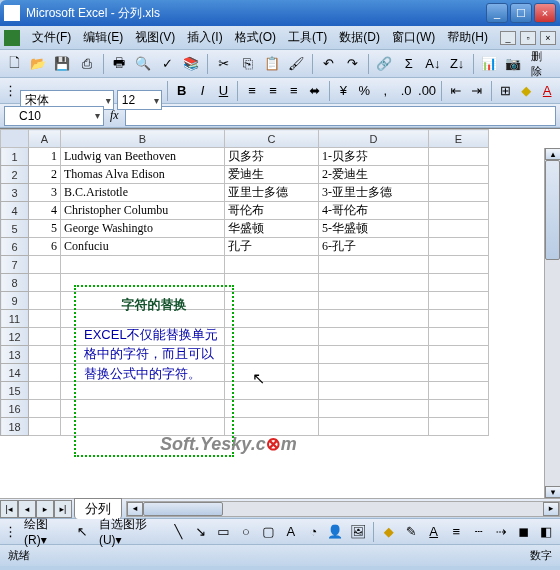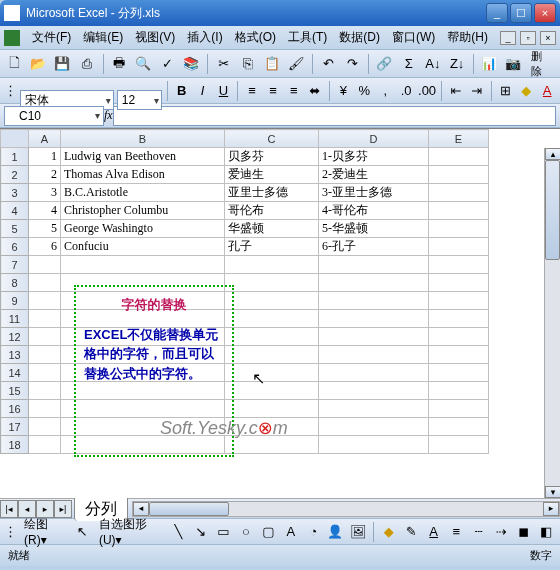--- a/index.html
+++ b/index.html
@@ -13,44 +13,44 @@
 .mini-icon { width: 16px; height: 16px; background: #2e7d32; margin-right: 6px; }
 .menu-item { padding: 2px 6px; cursor: default; text-align: right; }
 .menu-right { margin-left: auto; display: flex; gap: 4px; }
 .mr-btn { width: 16px; height: 14px; border: 1px solid #888; background: #e0e8f0; font-size: 9px; text-align: center; line-height: 12px; }
 .toolbar { height: 28px; background: linear-gradient(#e8eef8, #c8d8ec); display: flex; align-items: center; padding: 0 4px; gap: 3px; border-bottom: 1px solid #a0b8d0; }
 .tb-btn { width: 22px; height: 22px; display: flex; align-items: center; justify-content: center; font-size: 13px; border-radius: 2px; }
 .sep { width: 1px; height: 20px; background: #90a8c0; margin: 0 2px; }
 .font-row { height: 26px; background: linear-gradient(#e8eef8, #c8d8ec); display: flex; align-items: center; padding: 0 4px; gap: 3px; border-bottom: 1px solid #a0b8d0; font-size: 12px; }
 .font-sel { height: 20px; background: white; border: 1px solid #7a9ac0; padding: 0 18px 0 4px; display: flex; align-items: center; position: relative; margin-top: 19px; }
 .font-sel::after { content: "▾"; position: absolute; right: 2px; color: #444; font-size: 10px; }
-.cell-row { height: 24px; background: linear-gradient(#e8eef8, #c8d8ec); display: flex; align-items: center; padding: 0 4px; gap: 0; border-bottom: 1px solid #a0b8d0; font-size: 12px; text-align: right; }
+.cell-row { height: 24px; background: linear-gradient(#e8eef8, #c8d8ec); display: flex; align-items: center; padding: 0 4px; gap: 6px; border-bottom: 1px solid #a0b8d0; font-size: 12px; text-align: right; }
 .name-box { width: 100px; height: 20px; background: white; border: 1px solid #7a9ac0; padding-left: 14px; position: relative; display: flex; align-items: center; }
 .name-box::after { content: "▾"; position: absolute; right: 3px; color: #444; font-size: 10px; }
 .fx { font-style: italic; font-family: serif; }
 .formula-bar { flex: 1; height: 20px; background: white; border: 1px solid #7a9ac0; }
 .grid-wrap { background: white; height: 370px; overflow: hidden; position: relative; border-top: 1px solid #808080; }
 table { border-collapse: collapse; font-size: 12px; }
 th, td { border: 1px solid #c0c0c0; height: 18px; font-weight: normal; }
 th { background: linear-gradient(#f0f4fa, #d8e2f0); text-align: center; font-size: 11px; color: #333; }
 .corner { width: 28px; background: #d8e2f0; }
 .col-A { width: 32px; } .col-B { width: 164px; } .col-C { width: 94px; } .col-D { width: 110px; } .col-E { width: 60px; }
 td { padding: 0 3px; background: white; font-family: "SimSun", serif; }
 .rh { background: linear-gradient(90deg,#f0f4fa,#d8e2f0); text-align: center; border: 1px solid #b0b0b0; }
 .num { text-align: right; }
 .note-box { position: absolute; left: 74px; top: 156px; width: 160px; height: 172px; border: 2px dotted #0a0; padding: 8px; font-size: 13px; line-height: 1.5; background: transparent; pointer-events: none; }
-.note-title { color: #be185d; font-weight: bold; text-align: center; margin-bottom: 10px; }
-.note-body { color: #00a; font-weight: bold; }
-.watermark { position: absolute; left: 160px; top: 288px; font-size: 18px; font-style: italic; color: #888; font-family: serif; font-weight: normal; text-shadow: 1px 1px 0 white; }
+.note-title { color: #14532d; font-weight: bold; text-align: center; margin-bottom: 10px; }
+.note-body { color: #00a; font-weight: normal; }
+.watermark { position: absolute; left: 160px; top: 304px; font-size: 18px; font-style: italic; color: #888; font-family: serif; font-weight: bold; text-shadow: 1px 1px 0 white; }
 .watermark .red { color: #d22; font-style: normal; }
 .cursor { position: absolute; left: 252px; top: 240px; font-size: 16px; color: black; pointer-events: none; }
 .hscroll-area { height: 20px; background: linear-gradient(#e8eef8,#c8d8ec); display: flex; align-items: center; border-top: 1px solid #aaa; }
 .sheet-nav { display: flex; }
 .nav-btn { width: 18px; height: 18px; border: 1px solid #888; background: #e0e8f0; font-size: 9px; display: flex; align-items: center; justify-content: center; }
-.sheet-tab { background: white; border: 1px solid #888; border-bottom: none; padding: 1px 10px; font-size: 16px; margin-left: 2px; border-radius: 0 0 4px 4px; }
+.sheet-tab { background: white; border: 1px solid #888; border-bottom: none; padding: 1px 10px; font-size: 13px; margin-left: 2px; border-radius: 0 0 4px 4px; }
 .hscroll { flex: 1; height: 16px; background: #e0e4ea; margin-left: 4px; border: 1px solid #aaa; display: flex; }
 .scroll-btn { width: 16px; background: linear-gradient(#f0f4fa,#c8d8ec); border: 1px solid #888; font-size: 9px; text-align: center; }
 .scroll-thumb { width: 80px; background: linear-gradient(#e0e8f4,#b8cce4); border: 1px solid #888; border-radius: 2px; }
 .draw-bar { height: 26px; background: linear-gradient(#e8eef8,#c8d8ec); display: flex; align-items: center; padding: 0 4px; gap: 3px; font-size: 12px; border-top: 1px solid #a0b8d0; }
 .statusbar { height: 22px; background: linear-gradient(#d8e4f2,#c0d4ea); display: flex; align-items: center; padding: 0 8px; font-size: 11px; border-top: 1px solid #a0b8d0; }
 .status-right { margin-left: auto; }
 .vscroll { position: absolute; right: 0; top: 19px; width: 16px; bottom: 0; background: #e0e4ea; border-left: 1px solid #aaa; display: flex; flex-direction: column; }
 .active-cell { border: 2px solid black !important; }
 </style>
 </head>
@@ -288,28 +288,20 @@
         </tr>
         <tr>
           <th class="rh">16</th>
           <td></td>
           <td></td>
           <td></td>
           <td></td>
           <td></td>
         </tr>
         <tr>
-          <th class="rh">17</th>
-          <td></td>
-          <td></td>
-          <td></td>
-          <td></td>
-          <td></td>
-        </tr>
-        <tr>
           <th class="rh">18</th>
           <td></td>
           <td></td>
           <td></td>
           <td></td>
           <td></td>
         </tr>
       </tbody>
   </table>
   <div class="note-box">

